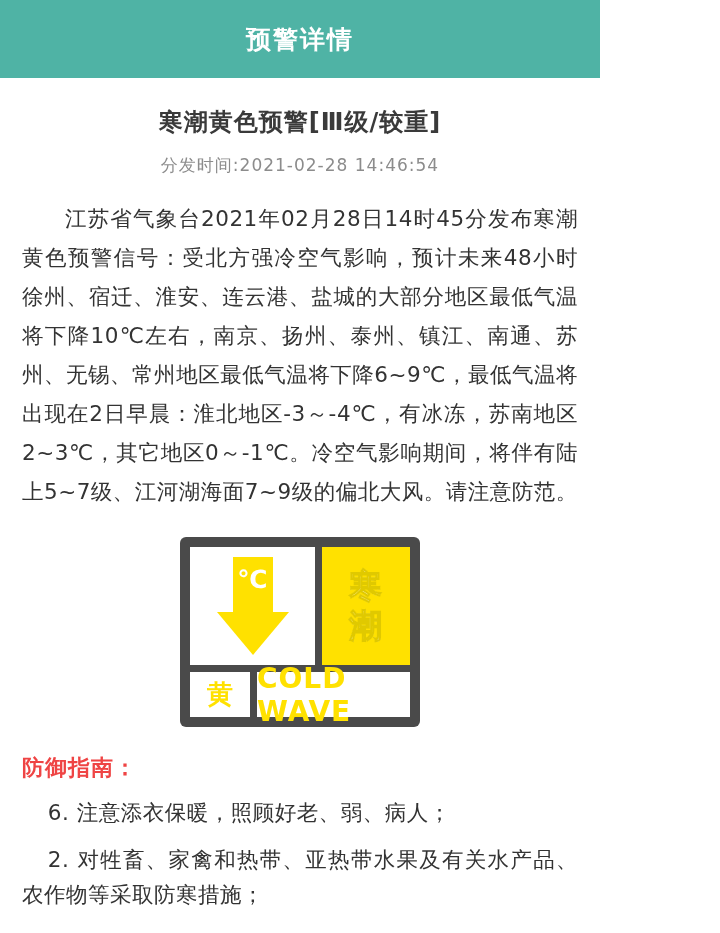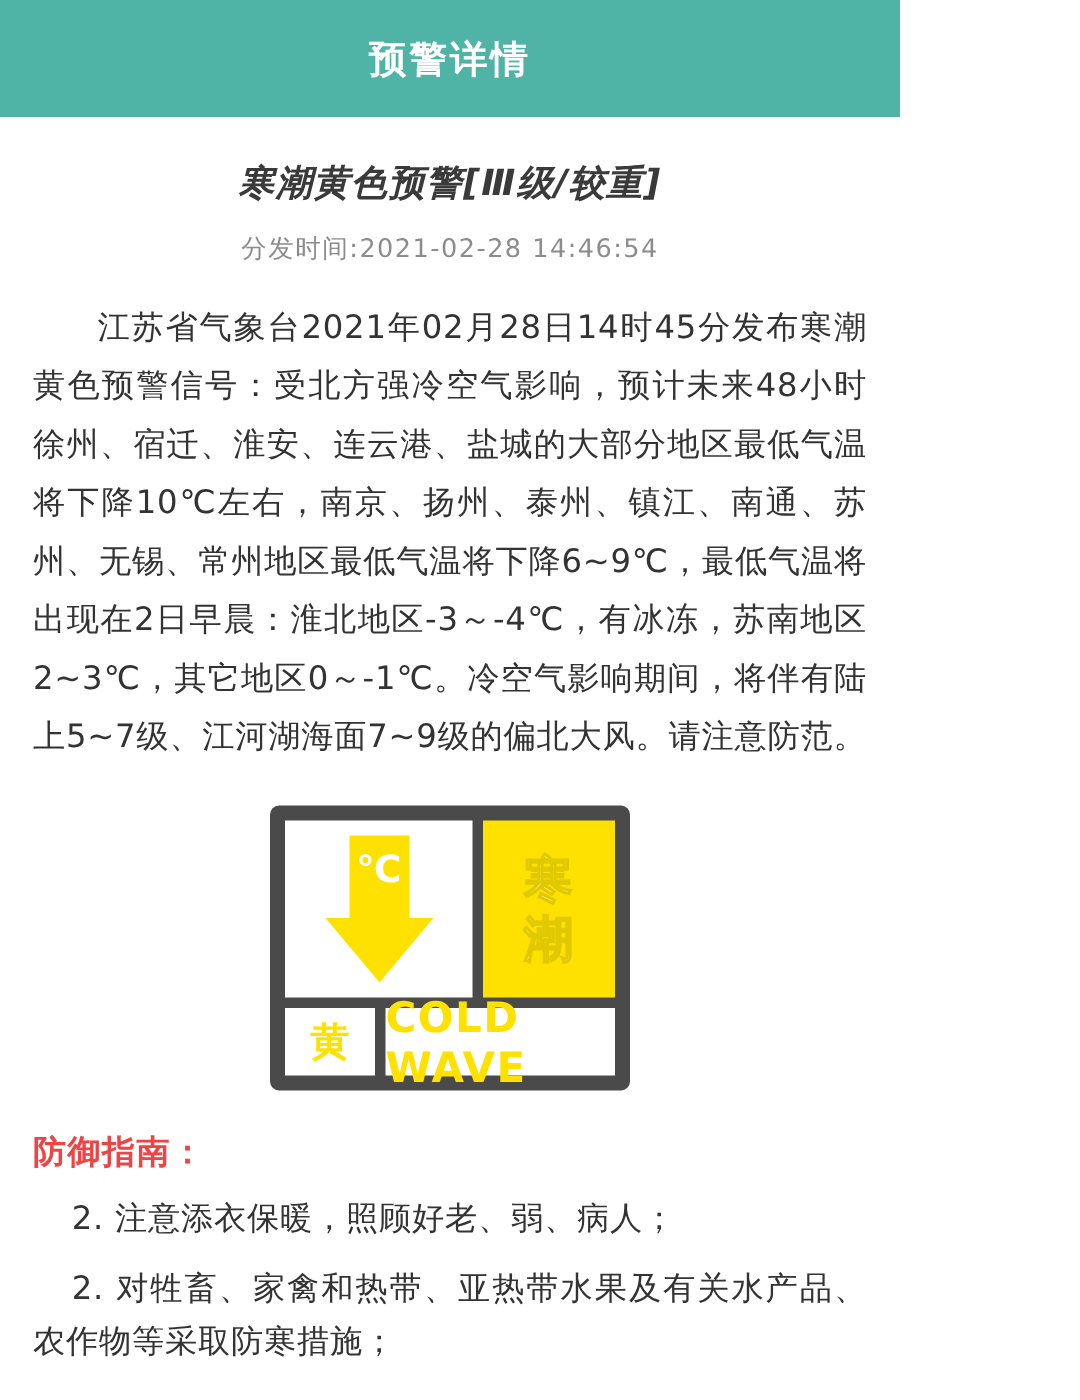--- a/index.html
+++ b/index.html
@@ -36,21 +36,20 @@
   .body-wrap {
     padding: 0 22px;
   }
   .doc-title {
     text-align: center;
     font-size: 24px;
     font-weight: bold;
     color: #3a3a3a;
     margin-top: 28px;
     letter-spacing: 1px;
-    font-style: italic;
   }
   .doc-subtitle {
     text-align: center;
     font-size: 17px;
     color: #8c8c8c;
     margin-top: 16px;
     letter-spacing: 1px;
   }
   .doc-paragraph {
     margin-top: 22px;
@@ -215,17 +214,17 @@
         </div>
         <div class="signal-bottom">
           <div class="signal-yellow">黄</div>
           <div class="signal-en">COLD WAVE</div>
         </div>
       </div>
     </div>
 
     <div class="guide-title">防御指南：</div>
 
-    <div class="guide-item">2. 注意添衣保暖，照顾好老、弱、病人；</div>
+    <div class="guide-item">6. 注意添衣保暖，照顾好老、弱、病人；</div>
     <div class="guide-item">2. 对牲畜、家禽和热带、亚热带水果及有关水产品、农作物等采取防寒措施；</div>
 
   </div>
 </div>
 
 </body></html>

